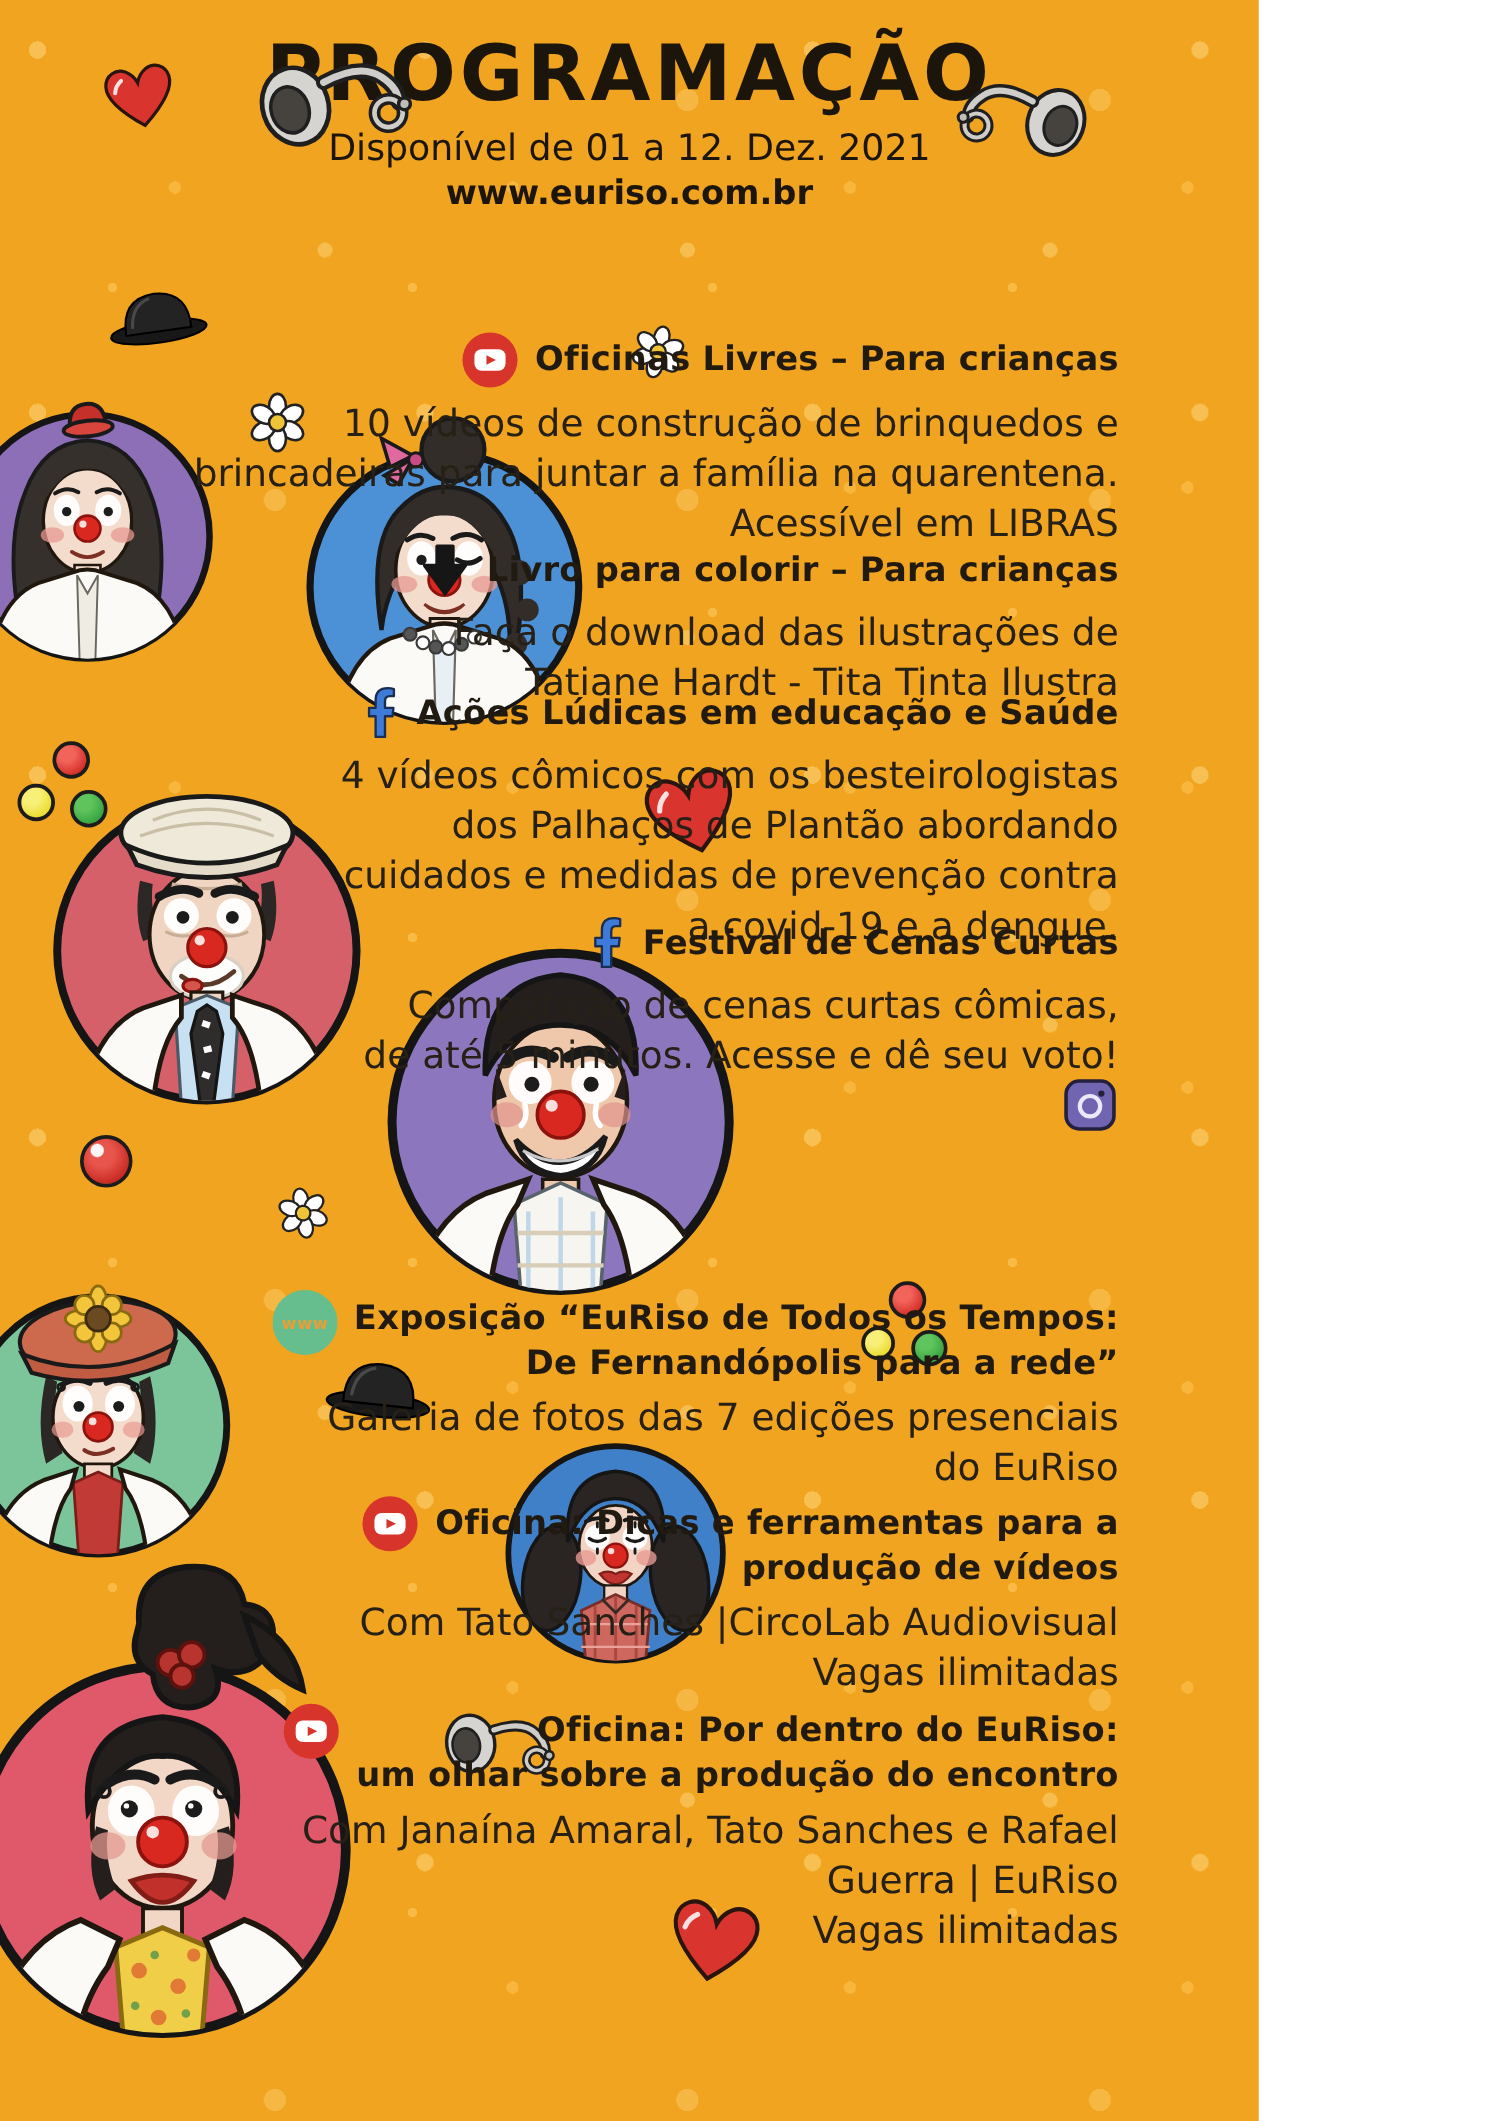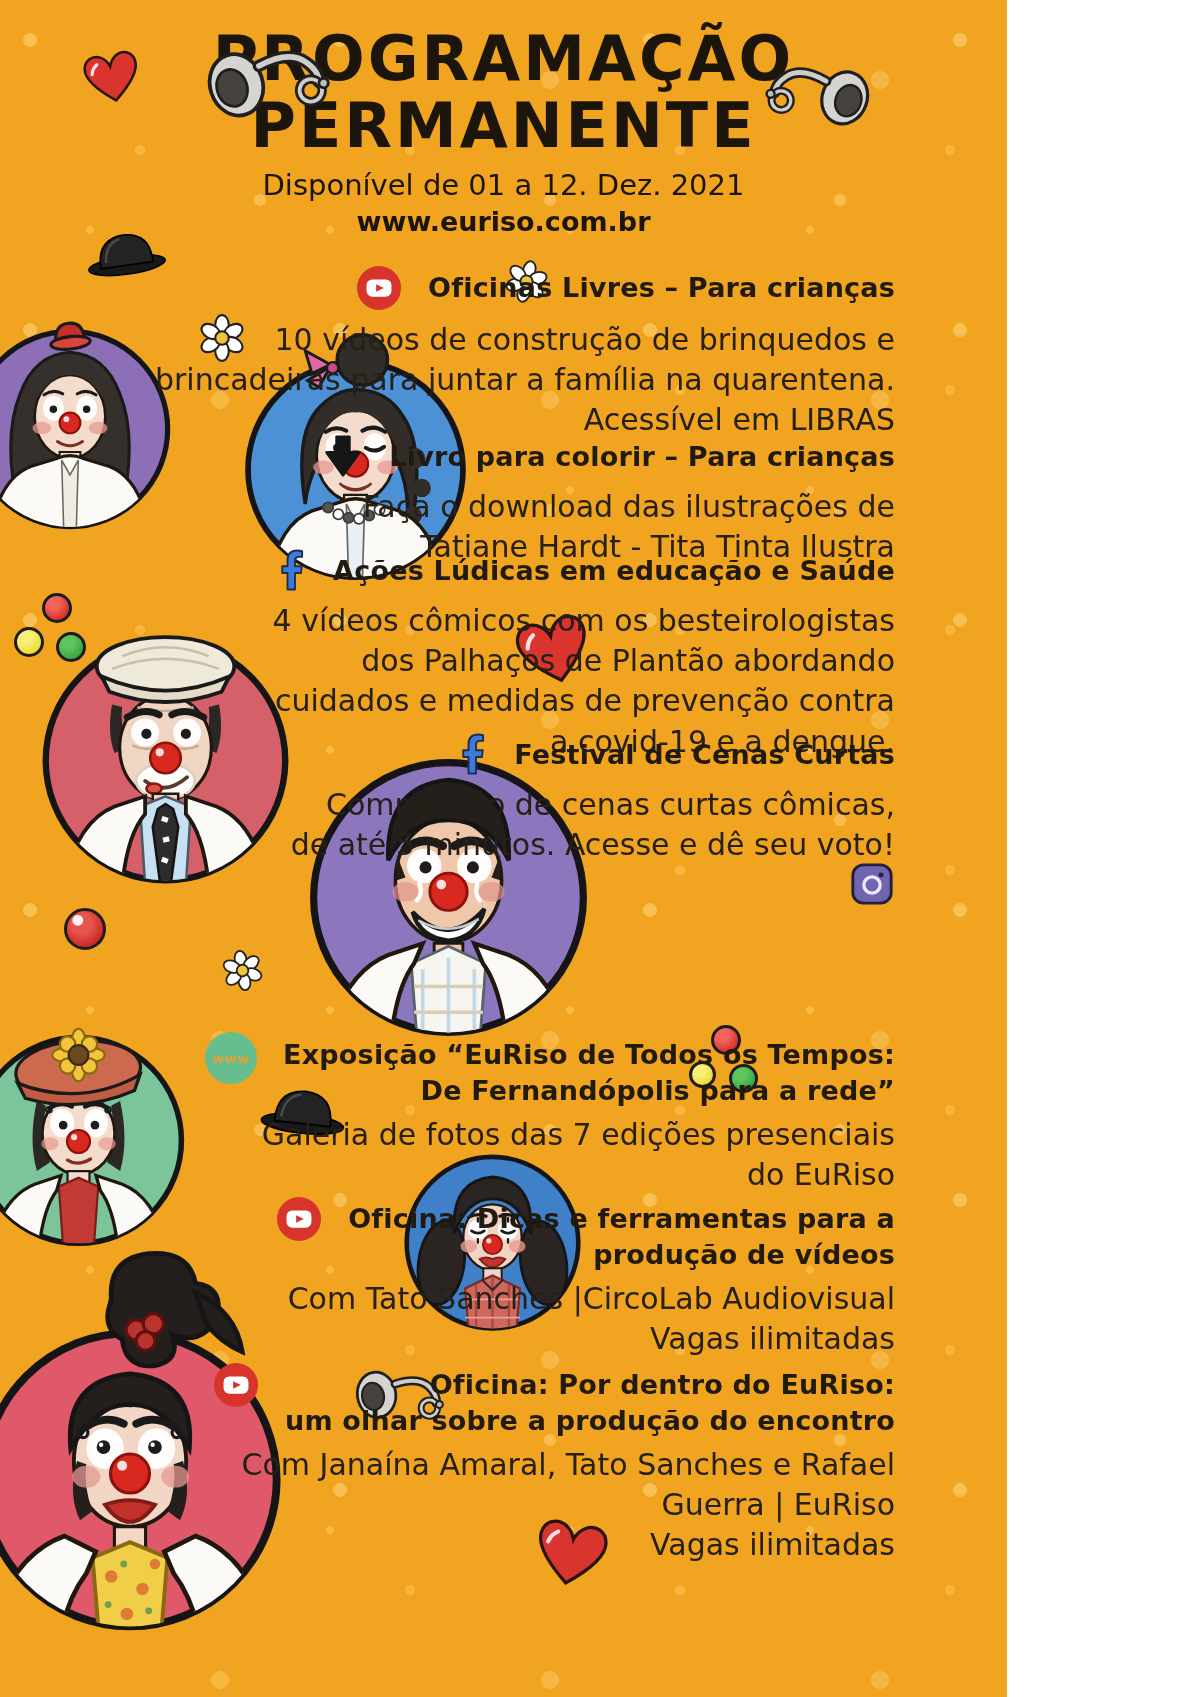--- a/index.html
+++ b/index.html
@@ -13,41 +13,40 @@
       radial-gradient(circle 9px at 220px 80px, rgba(255,215,125,.38) 98%, transparent),
       radial-gradient(circle 4px at 90px 230px, rgba(255,205,100,.55) 98%, transparent),
       radial-gradient(circle 6px at 260px 200px,rgba(255,220,135,.45) 98%, transparent);
     background-size:310px 290px,270px 240px,330px 320px,240px 260px,290px 310px;
   }
   .title-block{position:absolute;left:0;right:0;top:26px;text-align:center;}
   .title-line{font-size:62px;font-weight:800;letter-spacing:3px;line-height:1.08;color:#1c150c;}
   .subtitle{font-size:29px;font-weight:normal;margin-top:8px;color:#1c150c;}
   .website{font-size:27px;font-weight:bold;margin-top:4px;color:#1c150c;}
   .sec{position:absolute;right:112px;display:flex;flex-direction:column;align-items:flex-end;text-align:right;}
-  .sec-head{display:flex;align-items:flex-start;gap:26px;}
+  .sec-head{display:flex;align-items:flex-start;gap:13px;}
   .sec-title{font-weight:bold;font-size:27px;line-height:1.35;white-space:pre-line;margin:0;letter-spacing:.2px;}
   .sec-body{font-size:30px;line-height:1.34;white-space:pre-line;margin:5px 0 0 0;color:#262016;}
   .icon{flex:0 0 auto;margin-top:-5px;}
   .deco,.portrait{position:absolute;}
   .ball{position:absolute;border-radius:50%;border:3px solid #1c1c1c;box-sizing:border-box;}
   .ball.red{background:radial-gradient(circle at 35% 30%,#F2635A 0 28%,#CE241C 85%);}
   .ball.yellow{background:radial-gradient(circle at 35% 30%,#F8EF76 0 30%,#E8D821 85%);}
   .ball.green{background:radial-gradient(circle at 35% 30%,#5EC45B 0 28%,#2E9E3C 85%);}
   .ball.shiny{background:
       radial-gradient(circle at 30% 26%,rgba(255,255,255,.95) 0 13%,transparent 16%),
       radial-gradient(circle at 40% 35%,#E8554C 0 30%,#C01F18 85%);}
 </style>
 </head>
 <body>
 
 <div class="poster">
 
   <header class="title-block">
     <div class="title-line">PROGRAMAÇÃO</div>
-    <div class="title-line">PERMANENTE</div>
     <div class="subtitle">Disponível de 01 a 12. Dez. 2021</div>
     <div class="website">www.euriso.com.br</div>
   </header>
 
   <svg class="deco" style="left:80px;top:48px;width:64px;height:58px;transform:rotate(-10deg)" viewBox="0 0 100 90">
     <path d="M50 82 C20 58 8 40 10 26 C12 12 26 6 37 12 C44 16 48 22 50 28 C52 22 56 16 63 12 C74 6 88 12 90 26 C92 40 80 58 50 82 Z" fill="#DA342E" stroke="#2a150e" stroke-width="4"></path>
     <path d="M30 22 q-8 5 -10 14" stroke="#fff" stroke-width="5" fill="none" stroke-linecap="round" opacity=".85"></path>
   </svg>
 
   <svg class="deco" style="left:202px;top:32px;width:132px;height:94px;transform:rotate(10deg)" viewBox="0 0 140 100">

